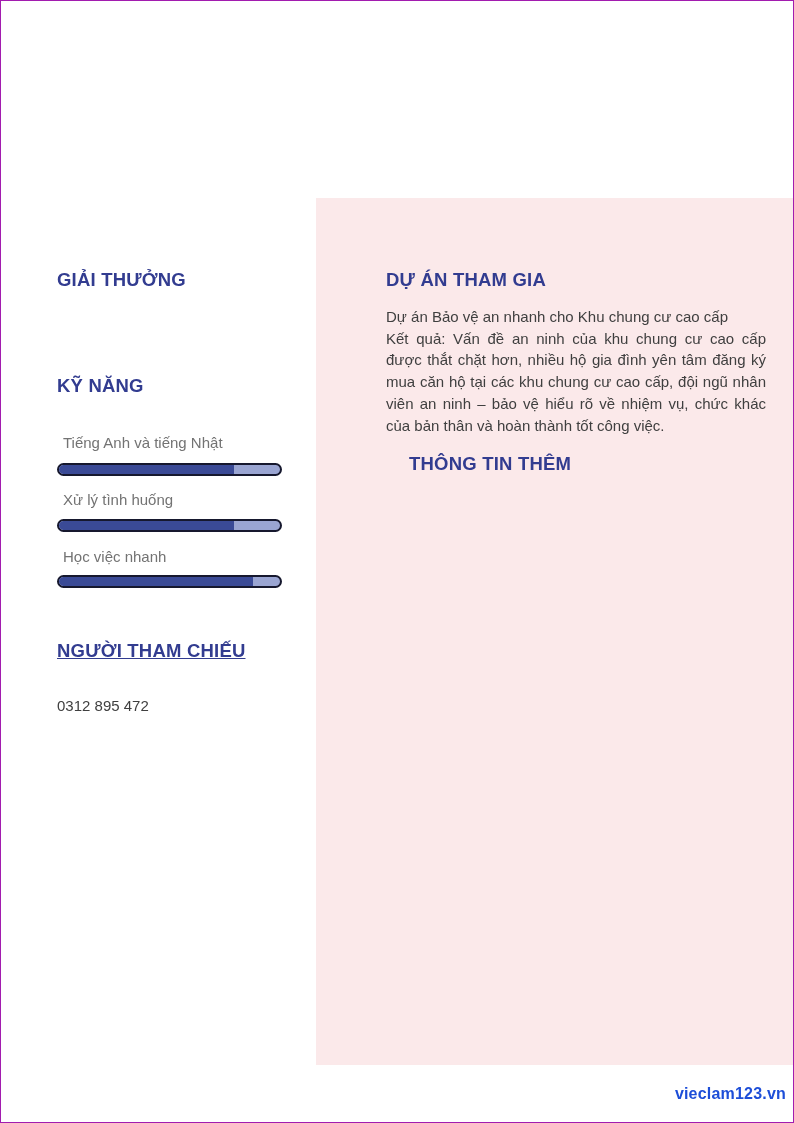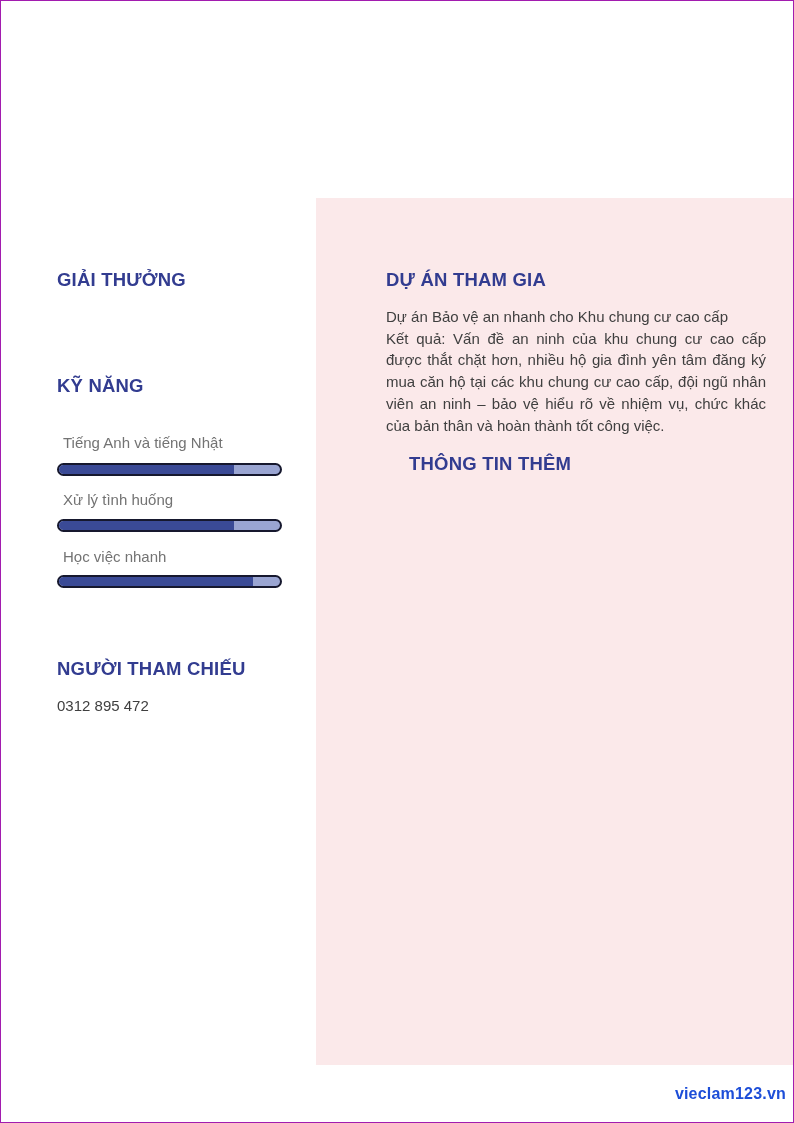--- a/index.html
+++ b/index.html
@@ -60,21 +60,21 @@
     overflow: hidden;
   }
   .skill-bar-0 { top: 462px; }
   .skill-bar-1 { top: 518px; }
   .skill-bar-2 { top: 574px; }
   .skill-fill {
     height: 100%;
     background: #3a4a96;
     border-radius: 6px 0 0 6px;
   }
-  .h-refs        { left: 56px; top: 657px; }
+  .h-refs        { left: 56px; top: 639px; text-decoration: underline; }
   .p-ref-name    { left: 56px; top: 672px; width: 250px; }
   .p-ref-phone   { left: 56px; top: 694px; width: 250px; }
   
   .h-projects    { left: 385px; top: 268px; }
   .p-projects    { left: 385px; top: 305px; width: 380px; text-align: justify; }
   .p-projects .first-line { display: block; text-align: left; }
   .h-additional  { left: 385px; top: 452px; margin-left: 23px; }
   .p-additional  { left: 385px; top: 500px; width: 380px; }
   
   .watermark {

